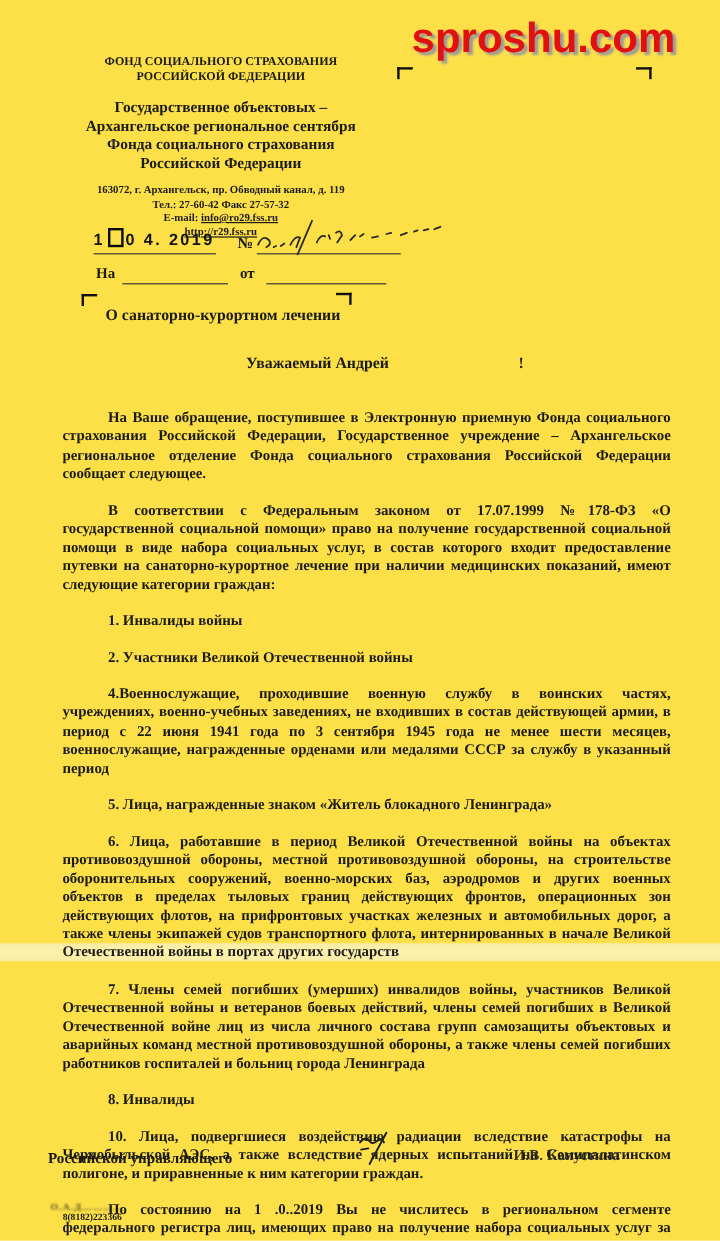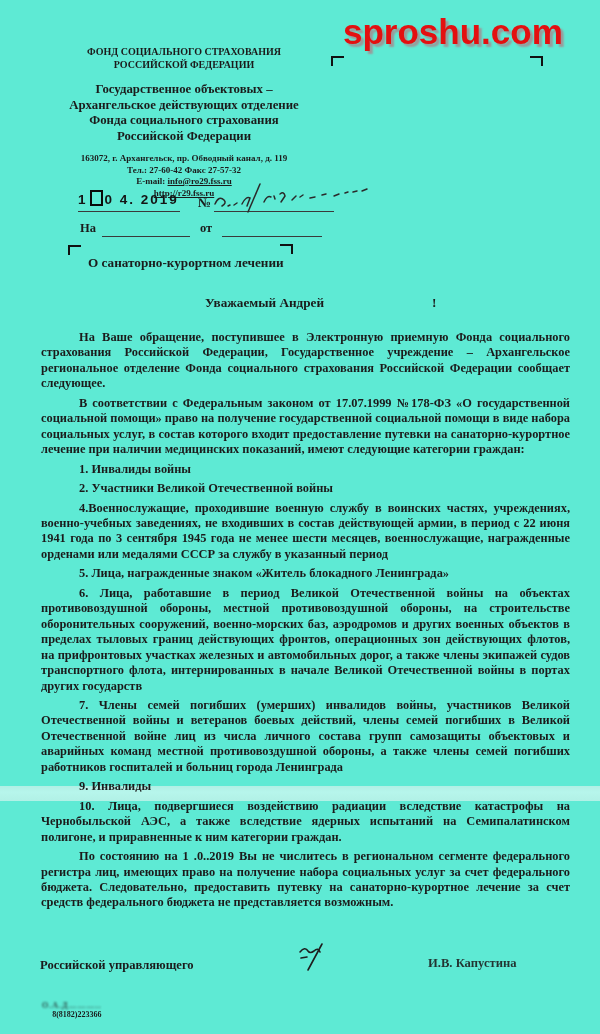--- a/index.html
+++ b/index.html
@@ -1,19 +1,19 @@
 <!DOCTYPE html>
 <html><head>
 <meta charset="utf-8">
 <style>
   html,body{margin:0;padding:0;}
   .page{
     position:relative;
     width:600px;height:1034px;
-    background:#5eead4;
+    background:#fde047;
     font-family:"Liberation Serif", serif;
     color:#1b1b1b;
     overflow:hidden;
   }
   
   .watermark{
     position:absolute;left:343px;top:12px;
     font-family:"Liberation Sans", sans-serif;
     font-weight:bold;font-size:35px;letter-spacing:0px;
     color:#e31010;
@@ -51,21 +51,21 @@
   
   .subject{position:absolute;left:88px;top:255px;font-size:13.2px;font-weight:bold;}
   .salutation{position:absolute;left:205px;top:295px;font-size:13.2px;font-weight:bold;}
   .salut-punct{position:absolute;left:432px;top:295px;font-size:13.2px;font-weight:bold;}
   
   .body-text{
     position:absolute;left:37px;top:326px;width:537px;
     font-size:12.4px;font-weight:bold;line-height:15.45px;
     text-align:justify;
   }
-  .body-text p{margin:4px;text-indent:38px;}
+  .body-text p{margin:15px;text-indent:38px;}
   .body-text p.seam-gap{margin-top:13px;}
   .scan-seam{
     position:absolute;left:0;top:786px;width:600px;height:15px;
     background:linear-gradient(#f4f4f2, #ffffff 40%, #f6f6f4);
     opacity:.55;
   }
   
   .sig-title{position:absolute;left:40px;top:958px;font-size:12.6px;font-weight:bold;}
   .sig-scribble{position:absolute;left:296px;top:942px;}
   .sig-name{
@@ -83,21 +83,21 @@
 
   <div class="watermark">sproshu.com</div>
 
   <div class="letterhead">
     <div class="org-top">
       <div>ФОНД СОЦИАЛЬНОГО  СТРАХОВАНИЯ</div>
       <div>РОССИЙСКОЙ ФЕДЕРАЦИИ</div>
     </div>
     <div class="org-name">
       <div>Государственное объектовых –</div>
-      <div>Архангельское действующих отделение</div>
+      <div>Архангельское региональное сентября</div>
       <div>Фонда  социального страхования</div>
       <div>Российской Федерации</div>
     </div>
     <div class="addr-block">
       <div>163072, г. Архангельск, пр. Обводный канал, д. 119</div>
       <div>Тел.:  27-60-42   Факс 27-57-32</div>
       <div>
         <span>E-mail: </span><span class="addr-link">info@ro29.fss.ru</span>
       </div>
       <div>
@@ -147,21 +147,21 @@
 
   <div class="body-text">
     <p>На Ваше обращение, поступившее в Электронную приемную Фонда социального страхования Российской Федерации, Государственное учреждение – Архангельское региональное отделение Фонда социального страхования Российской Федерации сообщает следующее.</p>
     <p>В соответствии с Федеральным законом от 17.07.1999 №178-ФЗ «О государственной социальной помощи» право на получение государственной социальной помощи в виде набора социальных услуг, в состав которого входит предоставление путевки на санаторно-курортное лечение при наличии медицинских показаний, имеют следующие категории граждан:</p>
     <p>1. Инвалиды войны</p>
     <p>2. Участники Великой Отечественной войны</p>
     <p>4.Военнослужащие, проходившие военную службу в воинских частях, учреждениях, военно-учебных заведениях, не входивших в состав действующей армии, в период с 22 июня 1941 года по 3 сентября 1945 года не менее шести месяцев, военнослужащие, награжденные орденами или медалями СССР за службу в указанный период</p>
     <p>5. Лица, награжденные знаком «Житель блокадного Ленинграда»</p>
     <p>6. Лица, работавшие в период Великой Отечественной войны на объектах противовоздушной обороны, местной противовоздушной обороны, на строительстве оборонительных сооружений, военно-морских баз, аэродромов и других военных объектов в пределах тыловых границ действующих фронтов, операционных зон действующих флотов, на прифронтовых участках железных и автомобильных дорог, а также члены экипажей судов транспортного флота, интернированных в начале Великой Отечественной войны в портах других государств</p>
     <p>7. Члены семей погибших (умерших) инвалидов войны, участников Великой Отечественной войны и ветеранов боевых действий, члены семей погибших в Великой Отечественной войне лиц из числа личного состава групп самозащиты объектовых и аварийных команд местной противовоздушной обороны, а также члены семей погибших работников госпиталей и больниц города Ленинграда</p>
-    <p>9. Инвалиды</p>
+    <p>8. Инвалиды</p>
     <p>10. Лица, подвергшиеся воздействию радиации вследствие катастрофы на Чернобыльской АЭС, а также вследствие ядерных испытаний на Семипалатинском полигоне, и приравненные к ним категории граждан.</p>
     <p>По состоянию на 1 .0..2019 Вы не числитесь в региональном сегменте федерального регистра лиц, имеющих право на получение набора социальных услуг за счет федерального бюджета. Следовательно, предоставить путевку на санаторно-курортное лечение за счет средств федерального бюджета не представляется возможным.</p>
   </div>
 
   <div class="sig-title">Российской управляющего</div>
   <div class="sig-scribble">
     <svg width="34" height="30" viewBox="0 0 34 30">
       <g fill="none" stroke="#1e1e1e" stroke-width="1.6" stroke-linecap="round">
         <path d="M4,10 q5,-6 8,-1 q2,3 6,0 q4,-4 6,1"></path>
         <path d="M26,2 L12,28"></path>

